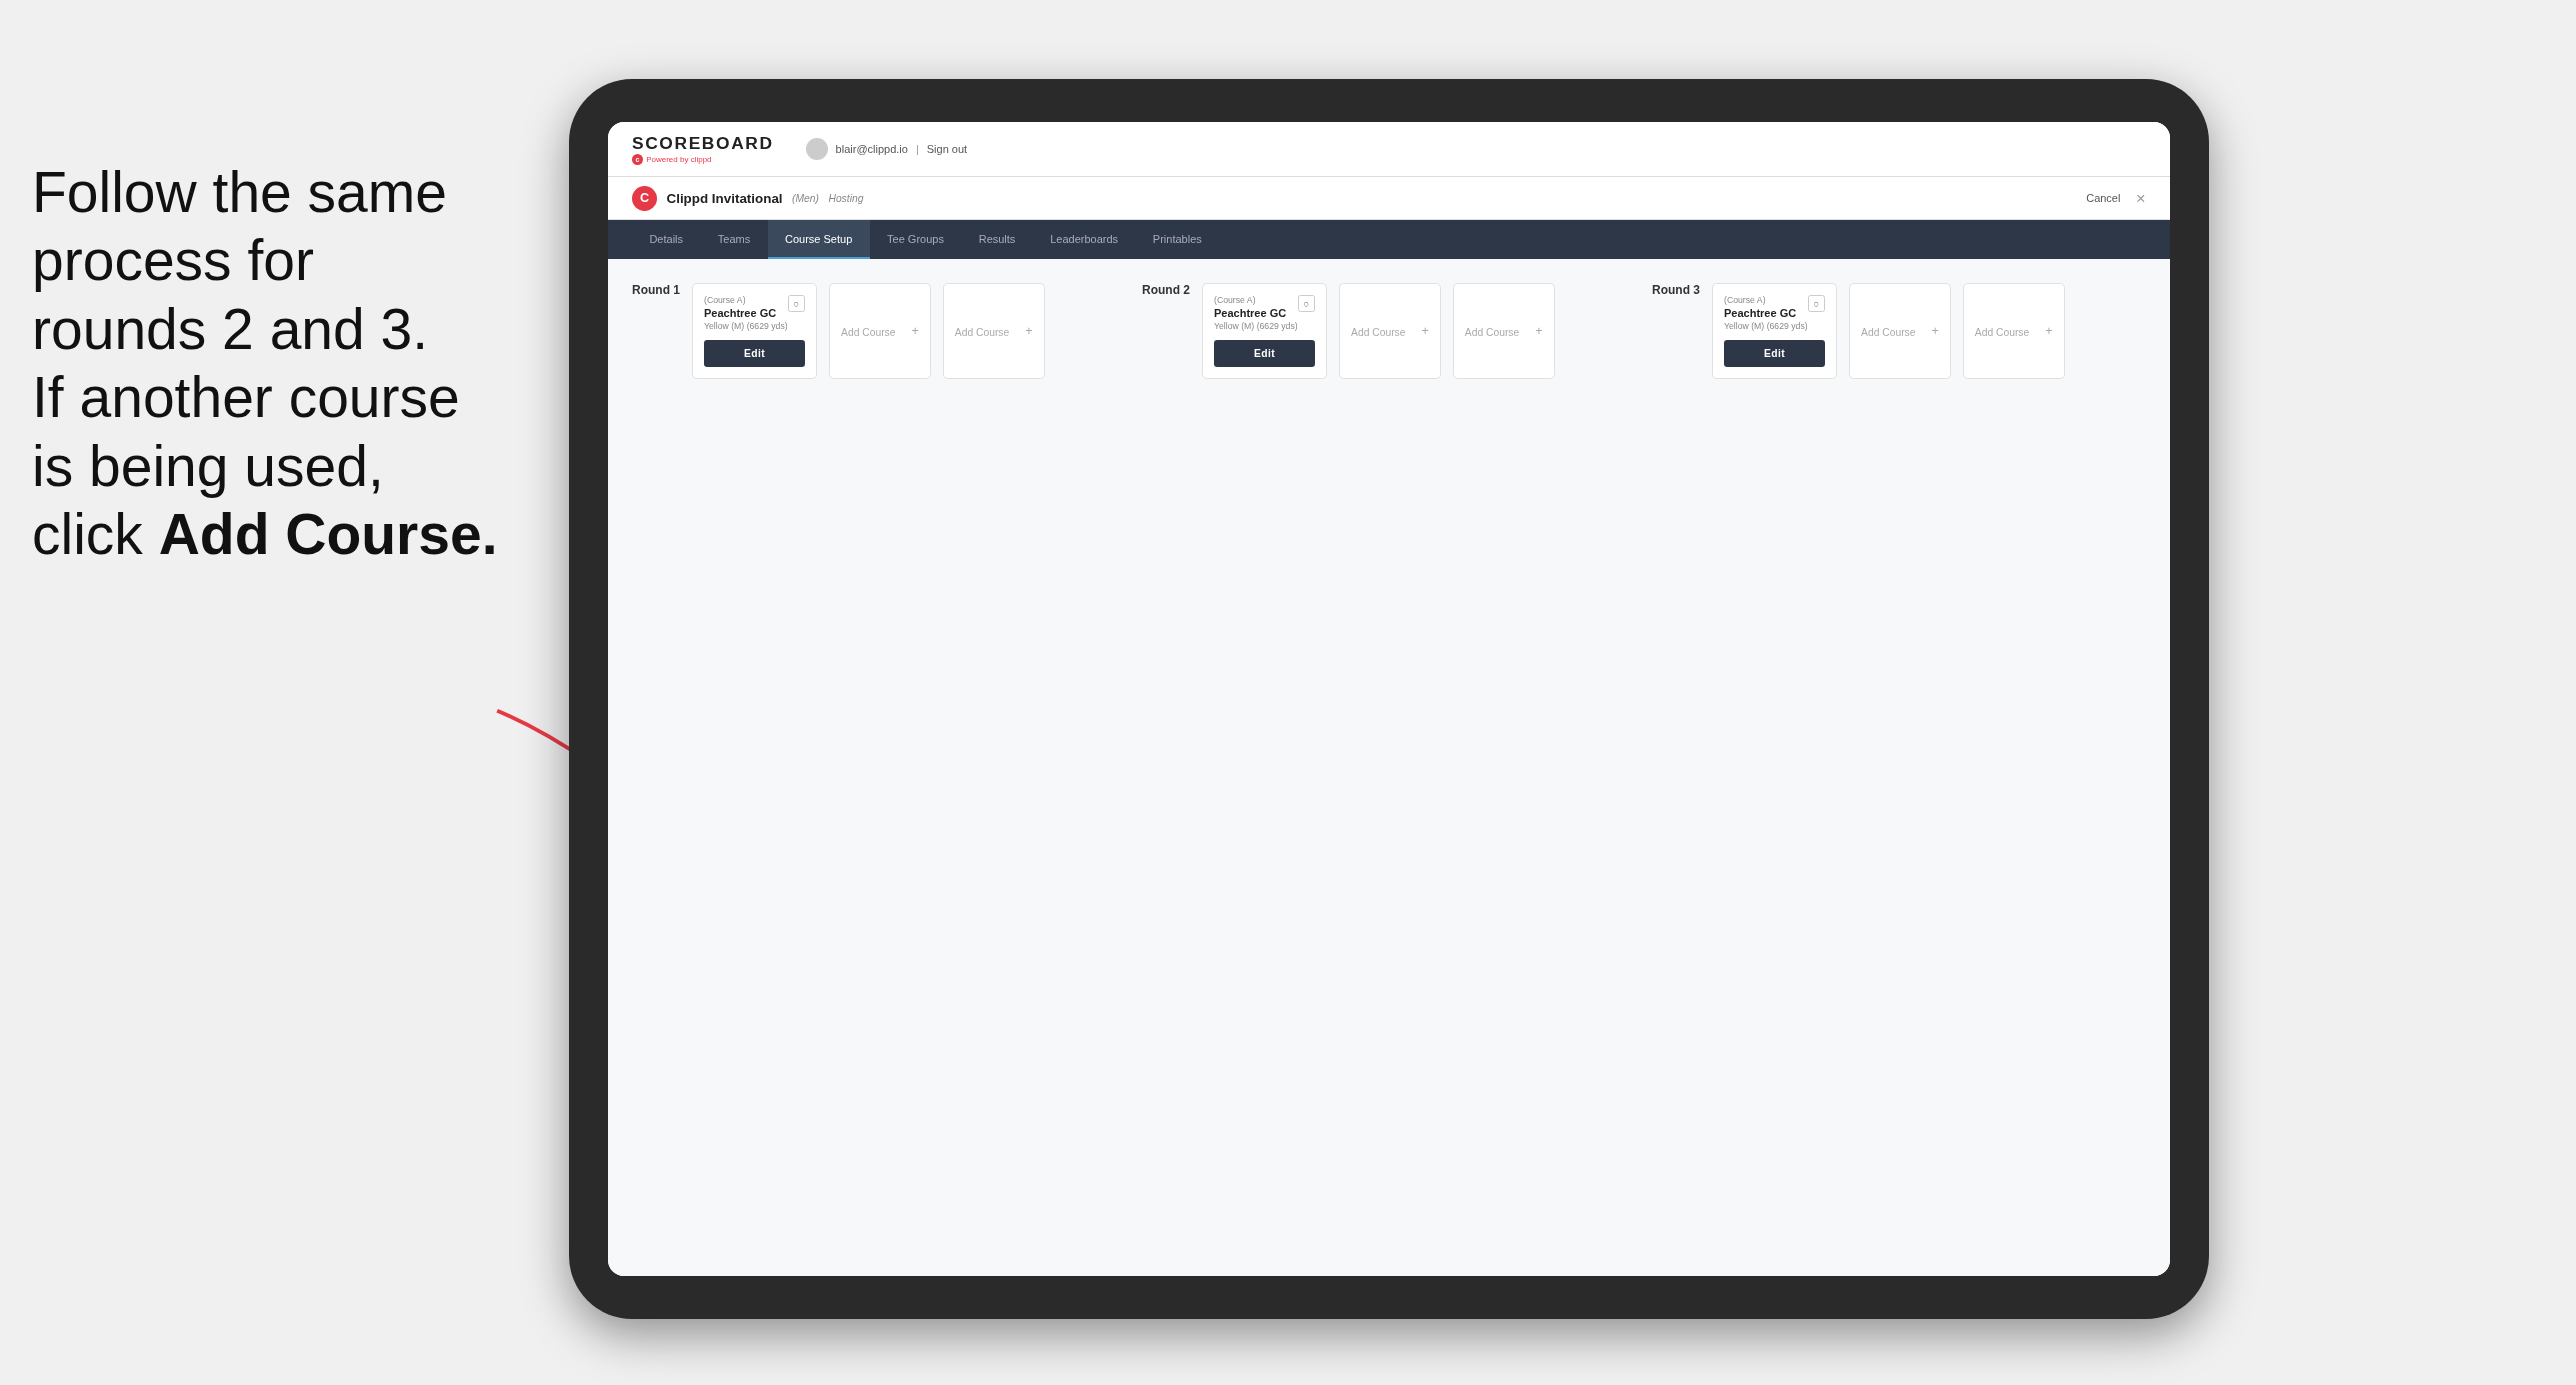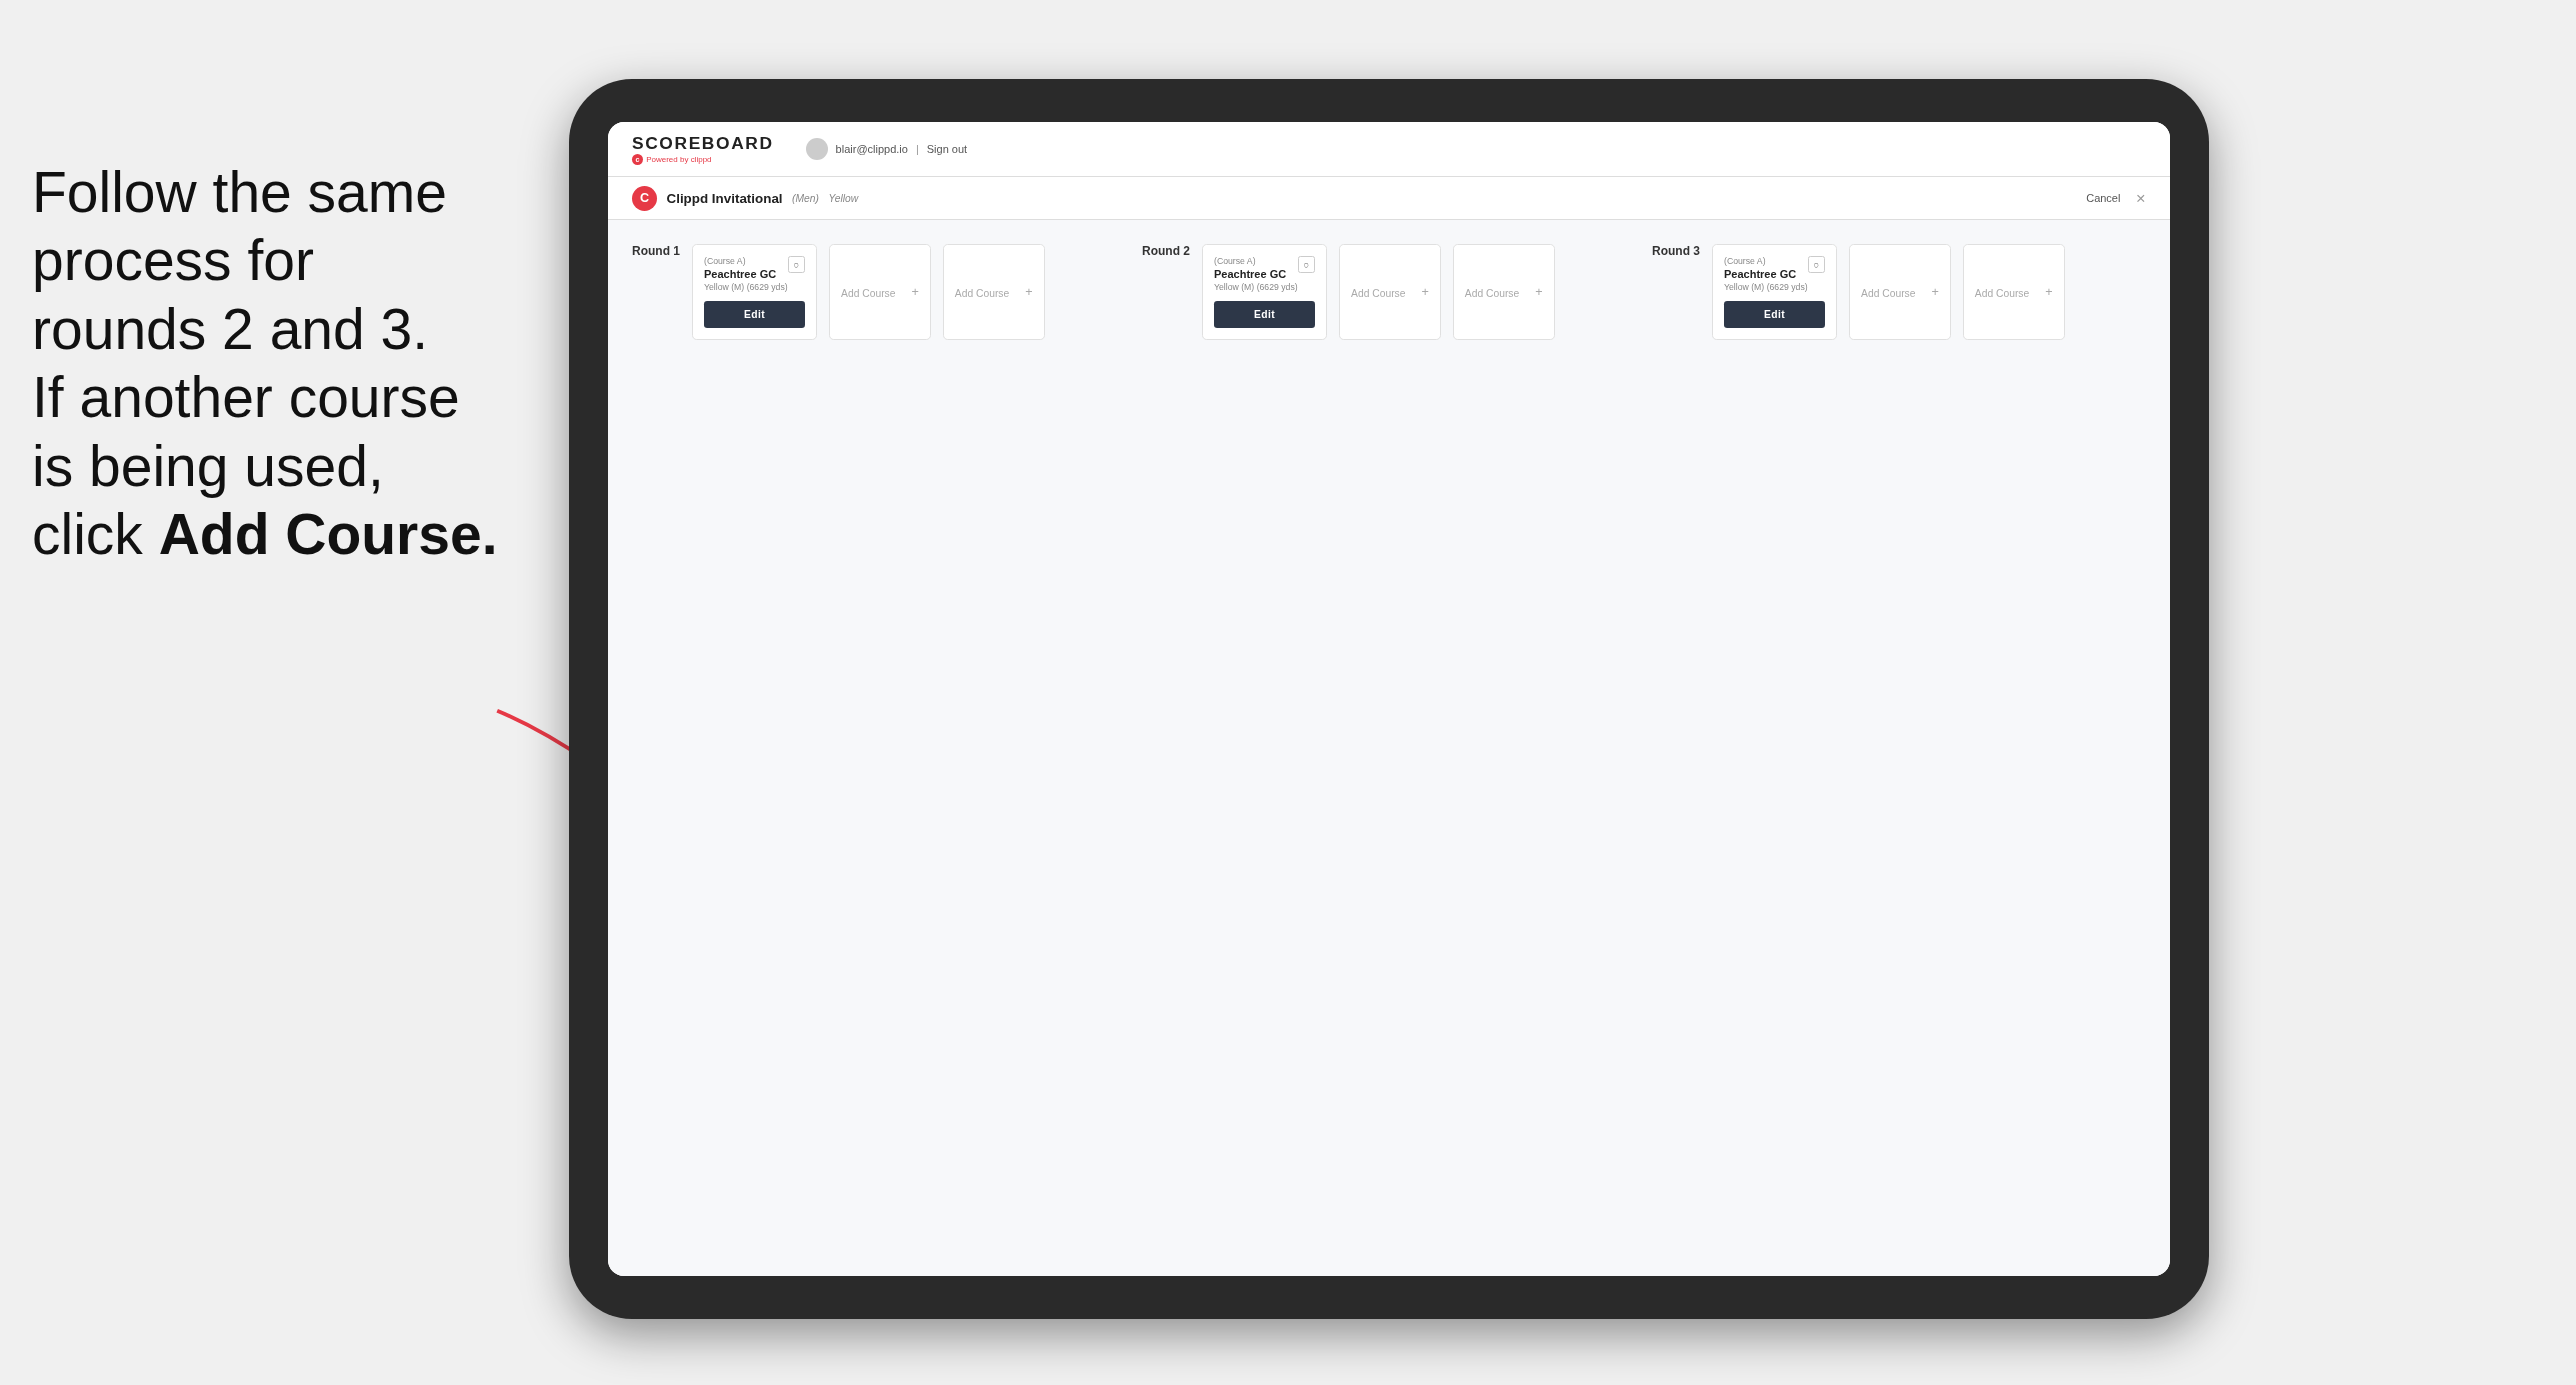--- a/index.html
+++ b/index.html
@@ -384,28 +384,37 @@
         <span class="nav-divider">|</span>
         <span class="nav-signin">Sign out</span>
       </div>
     </nav>
 
     <div class="sub-nav">
       <div class="sub-nav-left">
         <div class="tournament-icon">C</div>
         <span class="tournament-name">Clippd Invitational</span>
         <span class="hosting-badge">(Men)</span>
-        <span class="hosting-badge">Yellow</span>
+        <span class="hosting-badge">Hosting</span>
       </div>
       <div class="cancel-btn">
         <span>Cancel</span>
         <span class="cancel-x">✕</span>
       </div>
     </div>
 
+    <div class="tab-bar">
+      <div class="tab">Details</div>
+      <div class="tab">Teams</div>
+      <div class="tab active">Course Setup</div>
+      <div class="tab">Tee Groups</div>
+      <div class="tab">Results</div>
+      <div class="tab">Leaderboards</div>
+      <div class="tab">Printables</div>
+    </div>
 
     <div class="main-content">
       <div class="rounds-grid">
 
         <div class="round-column">
           <div class="round-title">Round 1</div>
 
           <div class="course-card">
             <div class="course-card-inner">
               <div class="course-info">

